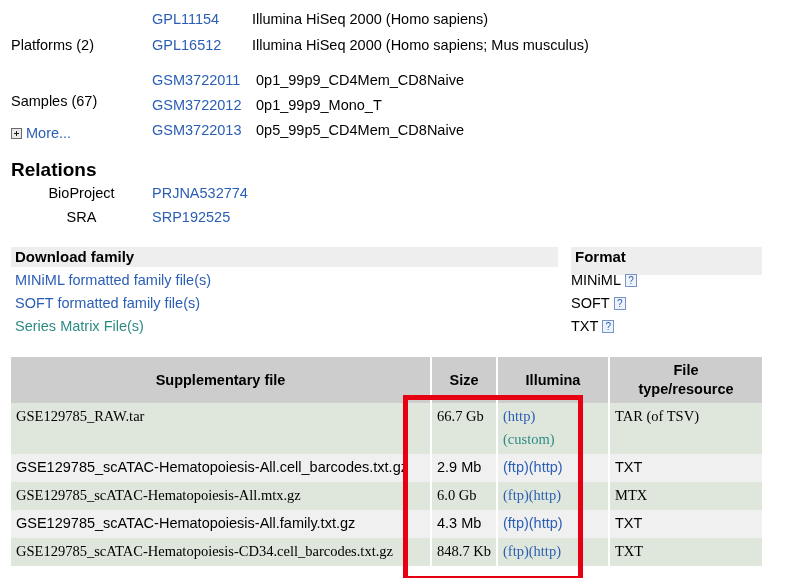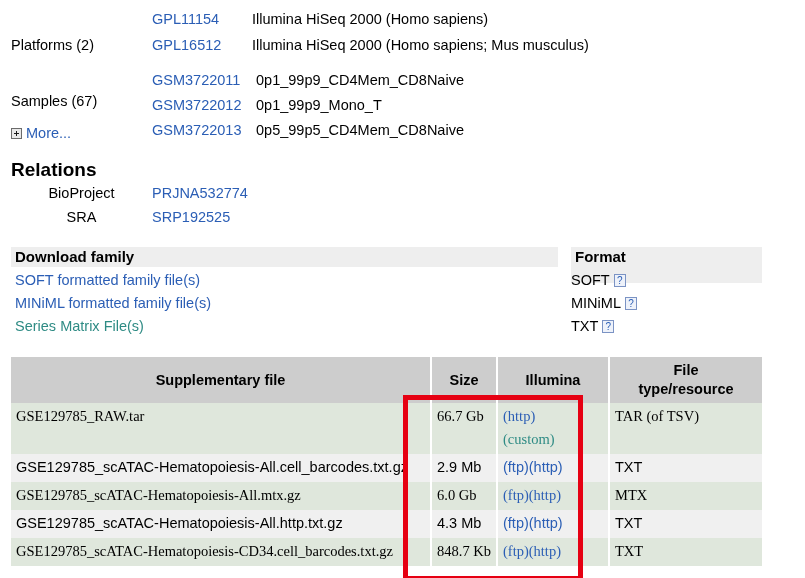--- a/index.html
+++ b/index.html
@@ -79,21 +79,21 @@
   .dl-wrap { position: absolute; left: 0; width: 805px; }
   .dl-headbar {
     position: absolute; left: 11px; top: 0;
     width: 751px; height: 20px;
   }
   .dl-headbar .band-left {
     position: absolute; left: 0; top: 0; width: 547px; height: 20px;
     background: #eeeeee;
   }
   .dl-headbar .band-right {
-    position: absolute; left: 560px; top: 0; width: 191px; height: 36px;
+    position: absolute; left: 560px; top: 0; width: 191px; height: 28px;
     background: #eeeeee;
   }
   .dl-headbar .band-left span,
   .dl-headbar .band-right span {
     position: absolute; left: 4px; top: 1px;
     font-weight: bold; font-size: 15px; color: #000000;
   }
   .dl-rows { position: absolute; left: 0; top: 22px; width: 805px; }
   .dl-row { display: flex; line-height: 23px; }
   .dl-row .c1 { width: 560px; flex: 0 0 560px; padding-left: 15px; }
@@ -215,29 +215,29 @@
     <div class="band-left">
       <span>Download family</span>
     </div>
     <div class="band-right">
       <span>Format</span>
     </div>
   </div>
 
   <div class="dl-rows">
     <div class="dl-row">
+      <div class="c1 lnk">MINiML formatted family file(s)</div>
+      <div class="c2">
+        <span>MINiML</span><span class="qmark">?</span>
+      </div>
+    </div>
+    <div class="dl-row">
       <div class="c1 lnk">SOFT formatted family file(s)</div>
       <div class="c2">
         <span>SOFT</span><span class="qmark">?</span>
-      </div>
-    </div>
-    <div class="dl-row">
-      <div class="c1 lnk">MINiML formatted family file(s)</div>
-      <div class="c2">
-        <span>MINiML</span><span class="qmark">?</span>
       </div>
     </div>
     <div class="dl-row">
       <div class="c1 lnk-visited">Series Matrix File(s)</div>
       <div class="c2">
         <span>TXT</span><span class="qmark">?</span>
       </div>
     </div>
   </div>
 </div>
@@ -274,21 +274,21 @@
     </tr>
     <tr class="alt">
       <td>GSE129785_scATAC-Hematopoiesis-All.mtx.gz</td>
       <td>6.0 Gb</td>
       <td>
         <span class="dl-link">(ftp)</span><span class="dl-link">(http)</span>
       </td>
       <td>MTX</td>
     </tr>
     <tr class="plain">
-      <td>GSE129785_scATAC-Hematopoiesis-All.http.txt.gz</td>
+      <td>GSE129785_scATAC-Hematopoiesis-All.family.txt.gz</td>
       <td>4.3 Mb</td>
       <td>
         <span class="dl-link">(ftp)</span><span class="dl-link">(http)</span>
       </td>
       <td>TXT</td>
     </tr>
     <tr class="alt">
       <td>GSE129785_scATAC-Hematopoiesis-CD34.cell_barcodes.txt.gz</td>
       <td style="word-break:break-word;">848.7 Kb</td>
       <td>

